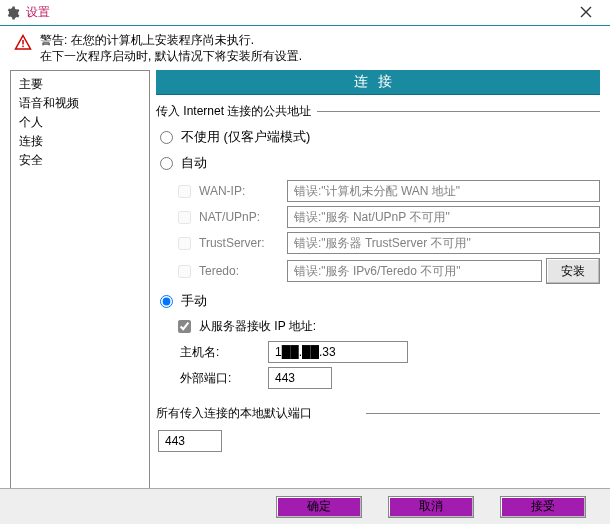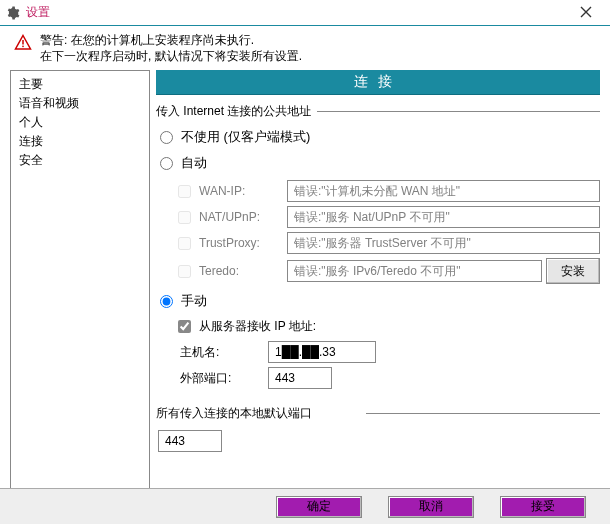--- a/index.html
+++ b/index.html
@@ -68,21 +68,21 @@
   }
   .txt.ro { background: #fff; }
   .btn {
     height: 26px; border: 1px solid #888; background: #e6e6e6;
     padding: 0 14px; font-size: 12px; cursor: default;
     box-shadow: inset -1px -1px 0 #bbb, inset 1px 1px 0 #fff;
   }
   .field-row { display:flex; align-items:center; gap:6px; margin:4px 0; }
   .field-row .flabel { width: 84px; font-size:12px; padding-left: 2px; }
   .field-row .flabel.indent { padding-left: 2px; }
-  .field-in { width: 108px; height: 22px; border:1px solid #888; padding:0 6px; font-size:12px; }
+  .field-in { width: 140px; height: 22px; border:1px solid #888; padding:0 6px; font-size:12px; }
   .port-in { width: 64px; height:22px; border:1px solid #888; padding:0 6px; font-size:12px; }
 
   
   .footer {
     position: absolute; left: 0; right: 0; bottom: 0;
     height: 36px; border-top: 1px solid #aaa; background: #eee;
     display: flex; align-items: center; justify-content: flex-end;
     gap: 26px; padding-right: 24px;
   }
   .footer .fbtn {
@@ -157,21 +157,21 @@
         <span class="lbl">WAN-IP:</span>
         <input class="txt ro" readonly="" value="错误:&quot;计算机未分配 WAN 地址&quot;" style="">
       </div>
       <div class="chkline">
         <input type="checkbox" disabled="" style="">
         <span class="lbl">NAT/UPnP:</span>
         <input class="txt ro" readonly="" value="错误:&quot;服务 Nat/UPnP 不可用&quot;" style="">
       </div>
       <div class="chkline">
         <input type="checkbox" disabled="" style="">
-        <span class="lbl">TrustProxy:</span>
+        <span class="lbl">TrustServer:</span>
         <input class="txt ro" readonly="" value="错误:&quot;服务器 TrustServer 不可用&quot;" style="">
       </div>
       <div class="chkline">
         <input type="checkbox" disabled="" style="">
         <span class="lbl">Teredo:</span>
         <input class="txt ro" readonly="" value="错误:&quot;服务 IPv6/Teredo 不可用&quot;" style="">
         <button class="btn">安装</button>
       </div>
     </div>
 

